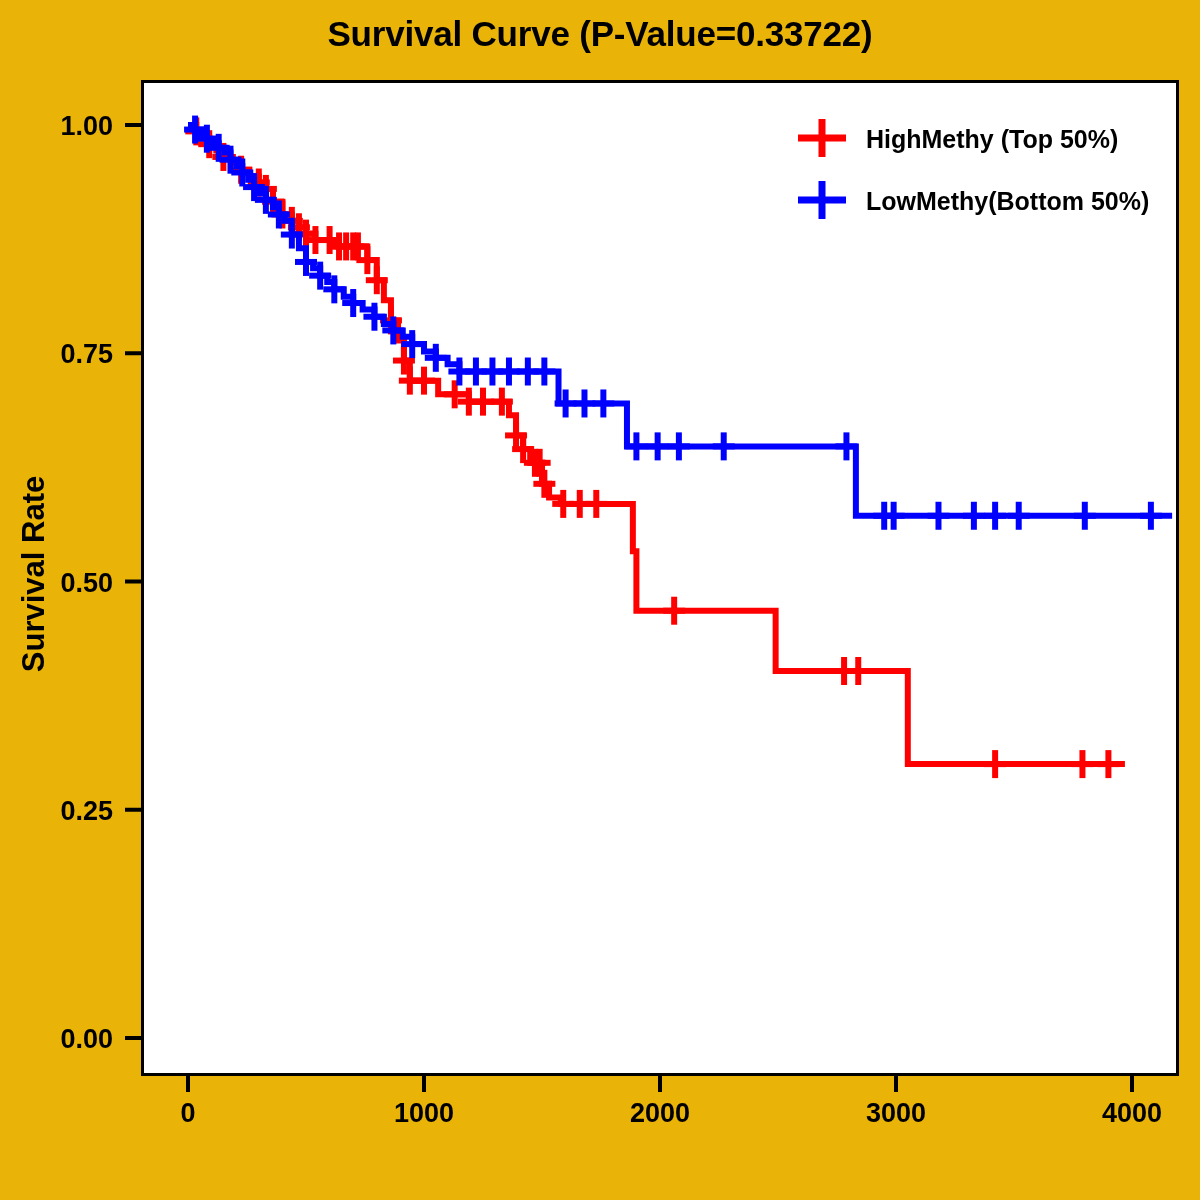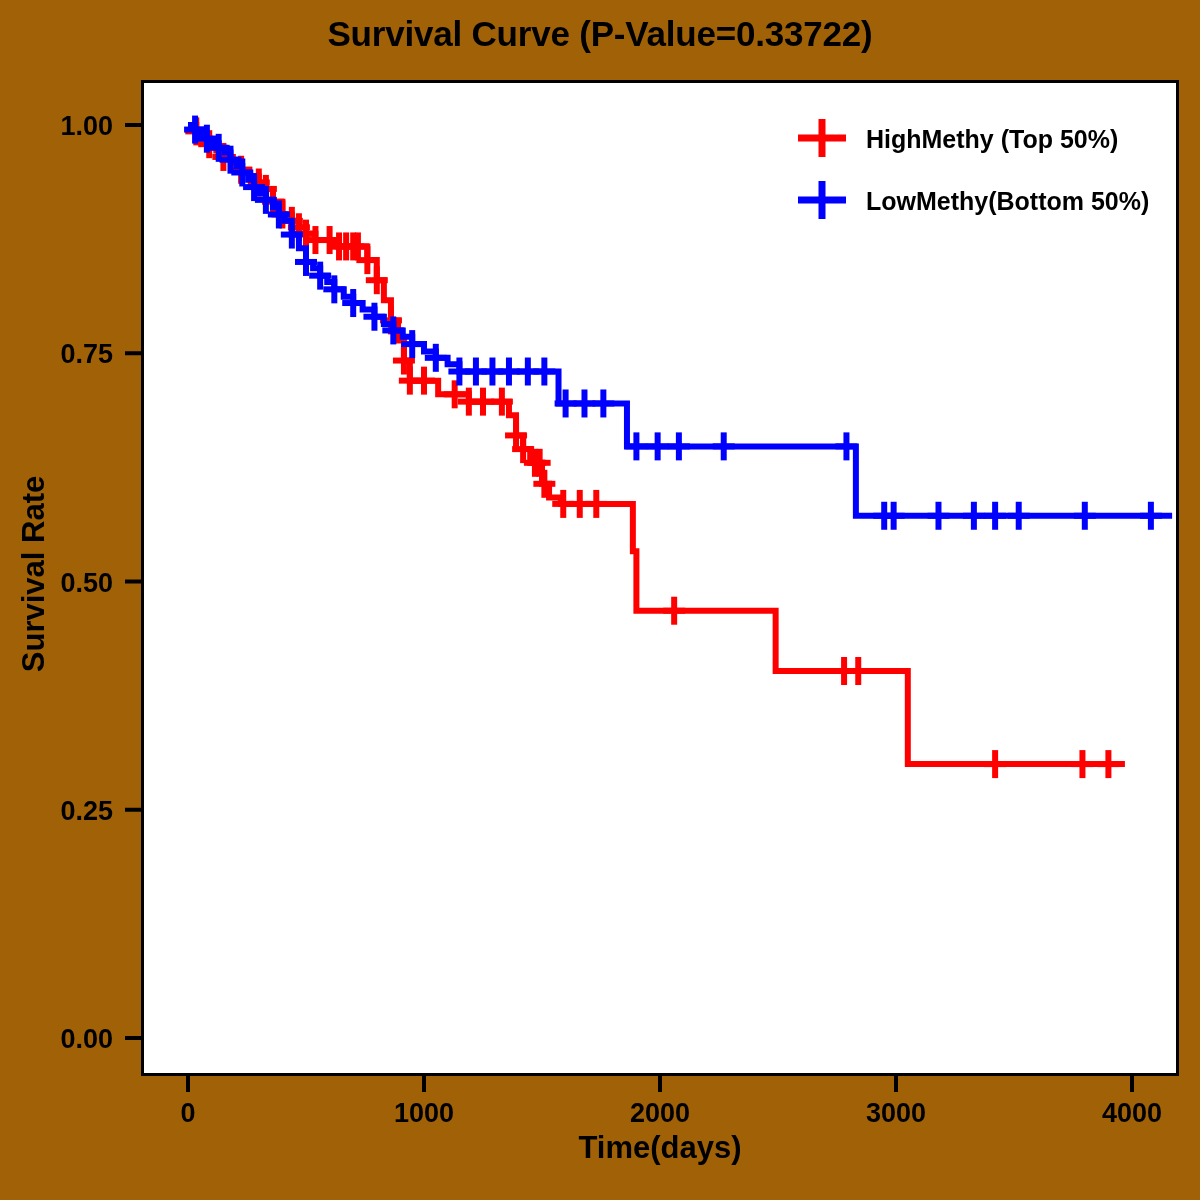--- a/index.html
+++ b/index.html
@@ -10,21 +10,21 @@
   body {
     width: 1200px;
     height: 1200px;
     font-family: "Liberation Sans", sans-serif;
     overflow: hidden;
   }
   #figure {
     position: relative;
     width: 1200px;
     height: 1200px;
-    background: #a16207;
+    background: #eab308;
   }
   #chart-title {
     position: absolute;
     left: 0;
     top: 14px;
     width: 1200px;
     text-align: center;
     font-size: 35px;
     font-weight: bold;
     color: #000000;
@@ -71,21 +71,20 @@
 </style>
 </head>
 <body>
 
 <div id="figure">
 
   <div id="chart-title">Survival Curve (P-Value=0.33722)</div>
 
   <div id="y-axis-title">Survival Rate</div>
 
-  <div id="x-axis-title">Time(days)</div>
 
   <svg id="plot-svg" width="1200" height="1200">
 
     <rect id="plot-frame" x="142.5" y="81.5" width="1035" height="993" fill="#ffffff" stroke="#000000" stroke-width="3"></rect>
 
     <g id="x-ticks">
         <line x1="188" y1="1076" x2="188" y2="1092" stroke="#000" stroke-width="4"></line>
         <text x="188" y="1122" text-anchor="middle" class="tick-label">0</text>
         <line x1="424" y1="1076" x2="424" y2="1092" stroke="#000" stroke-width="4"></line>
         <text x="424" y="1122" text-anchor="middle" class="tick-label">1000</text>

